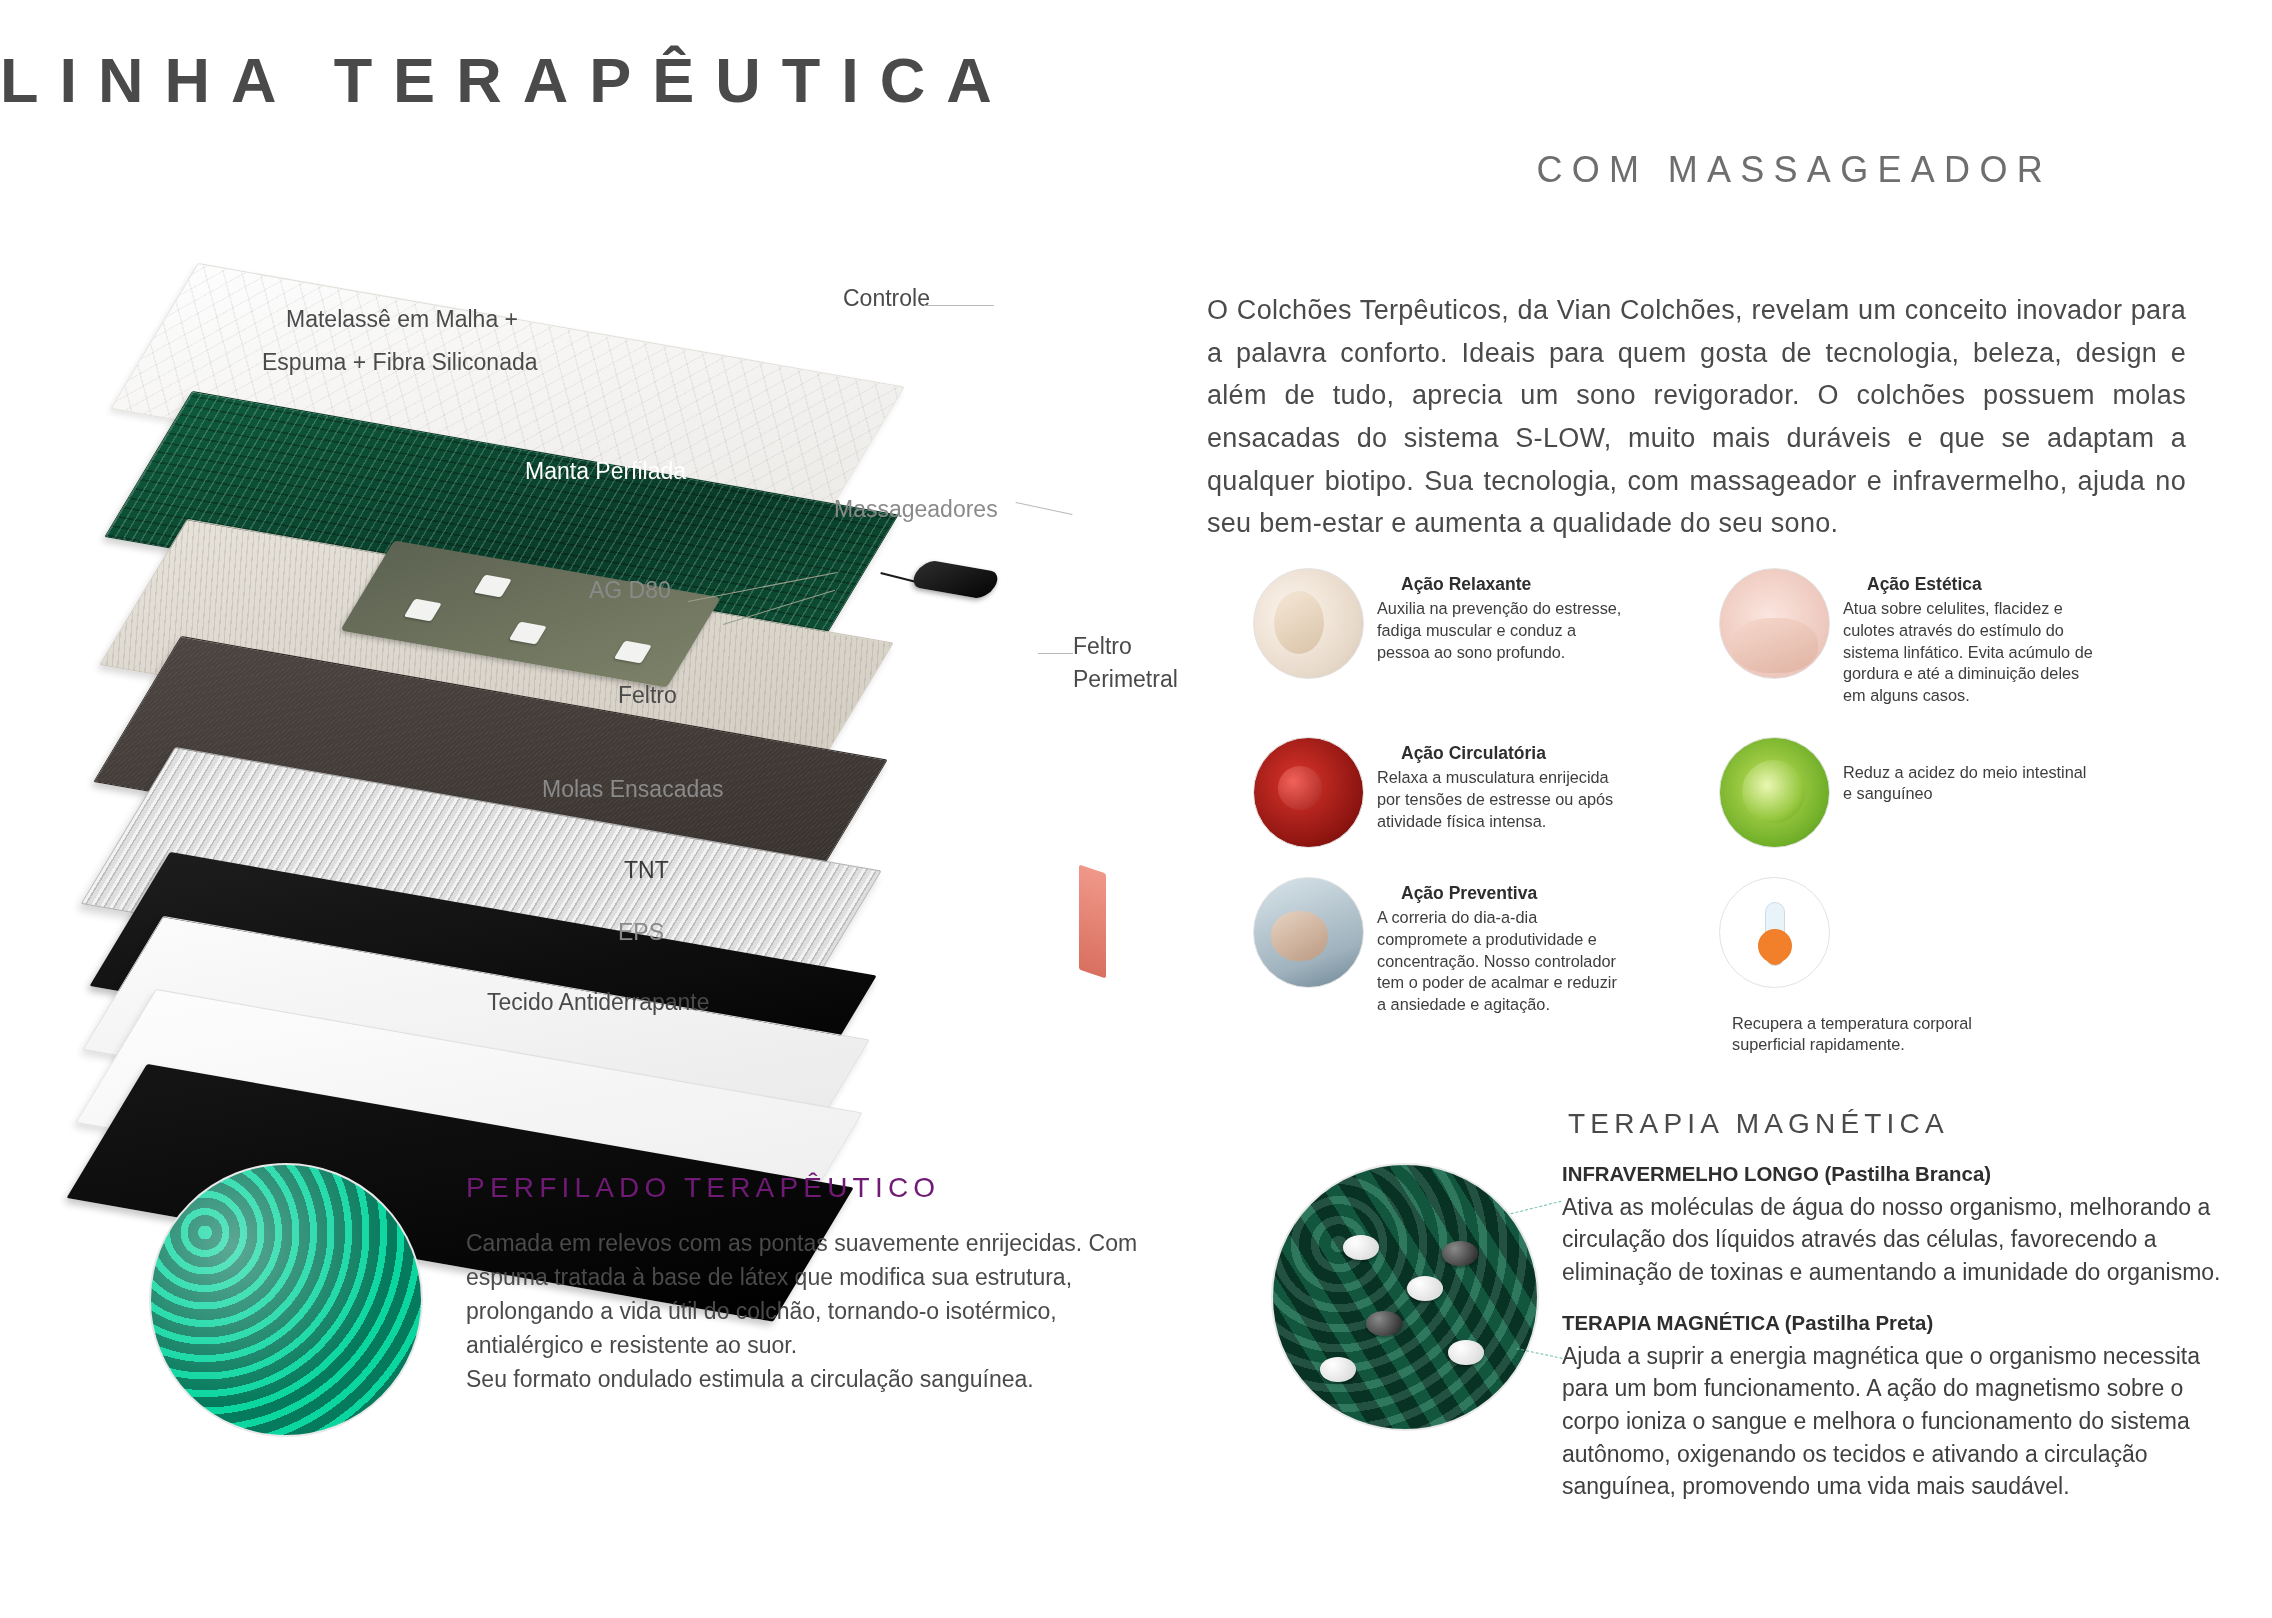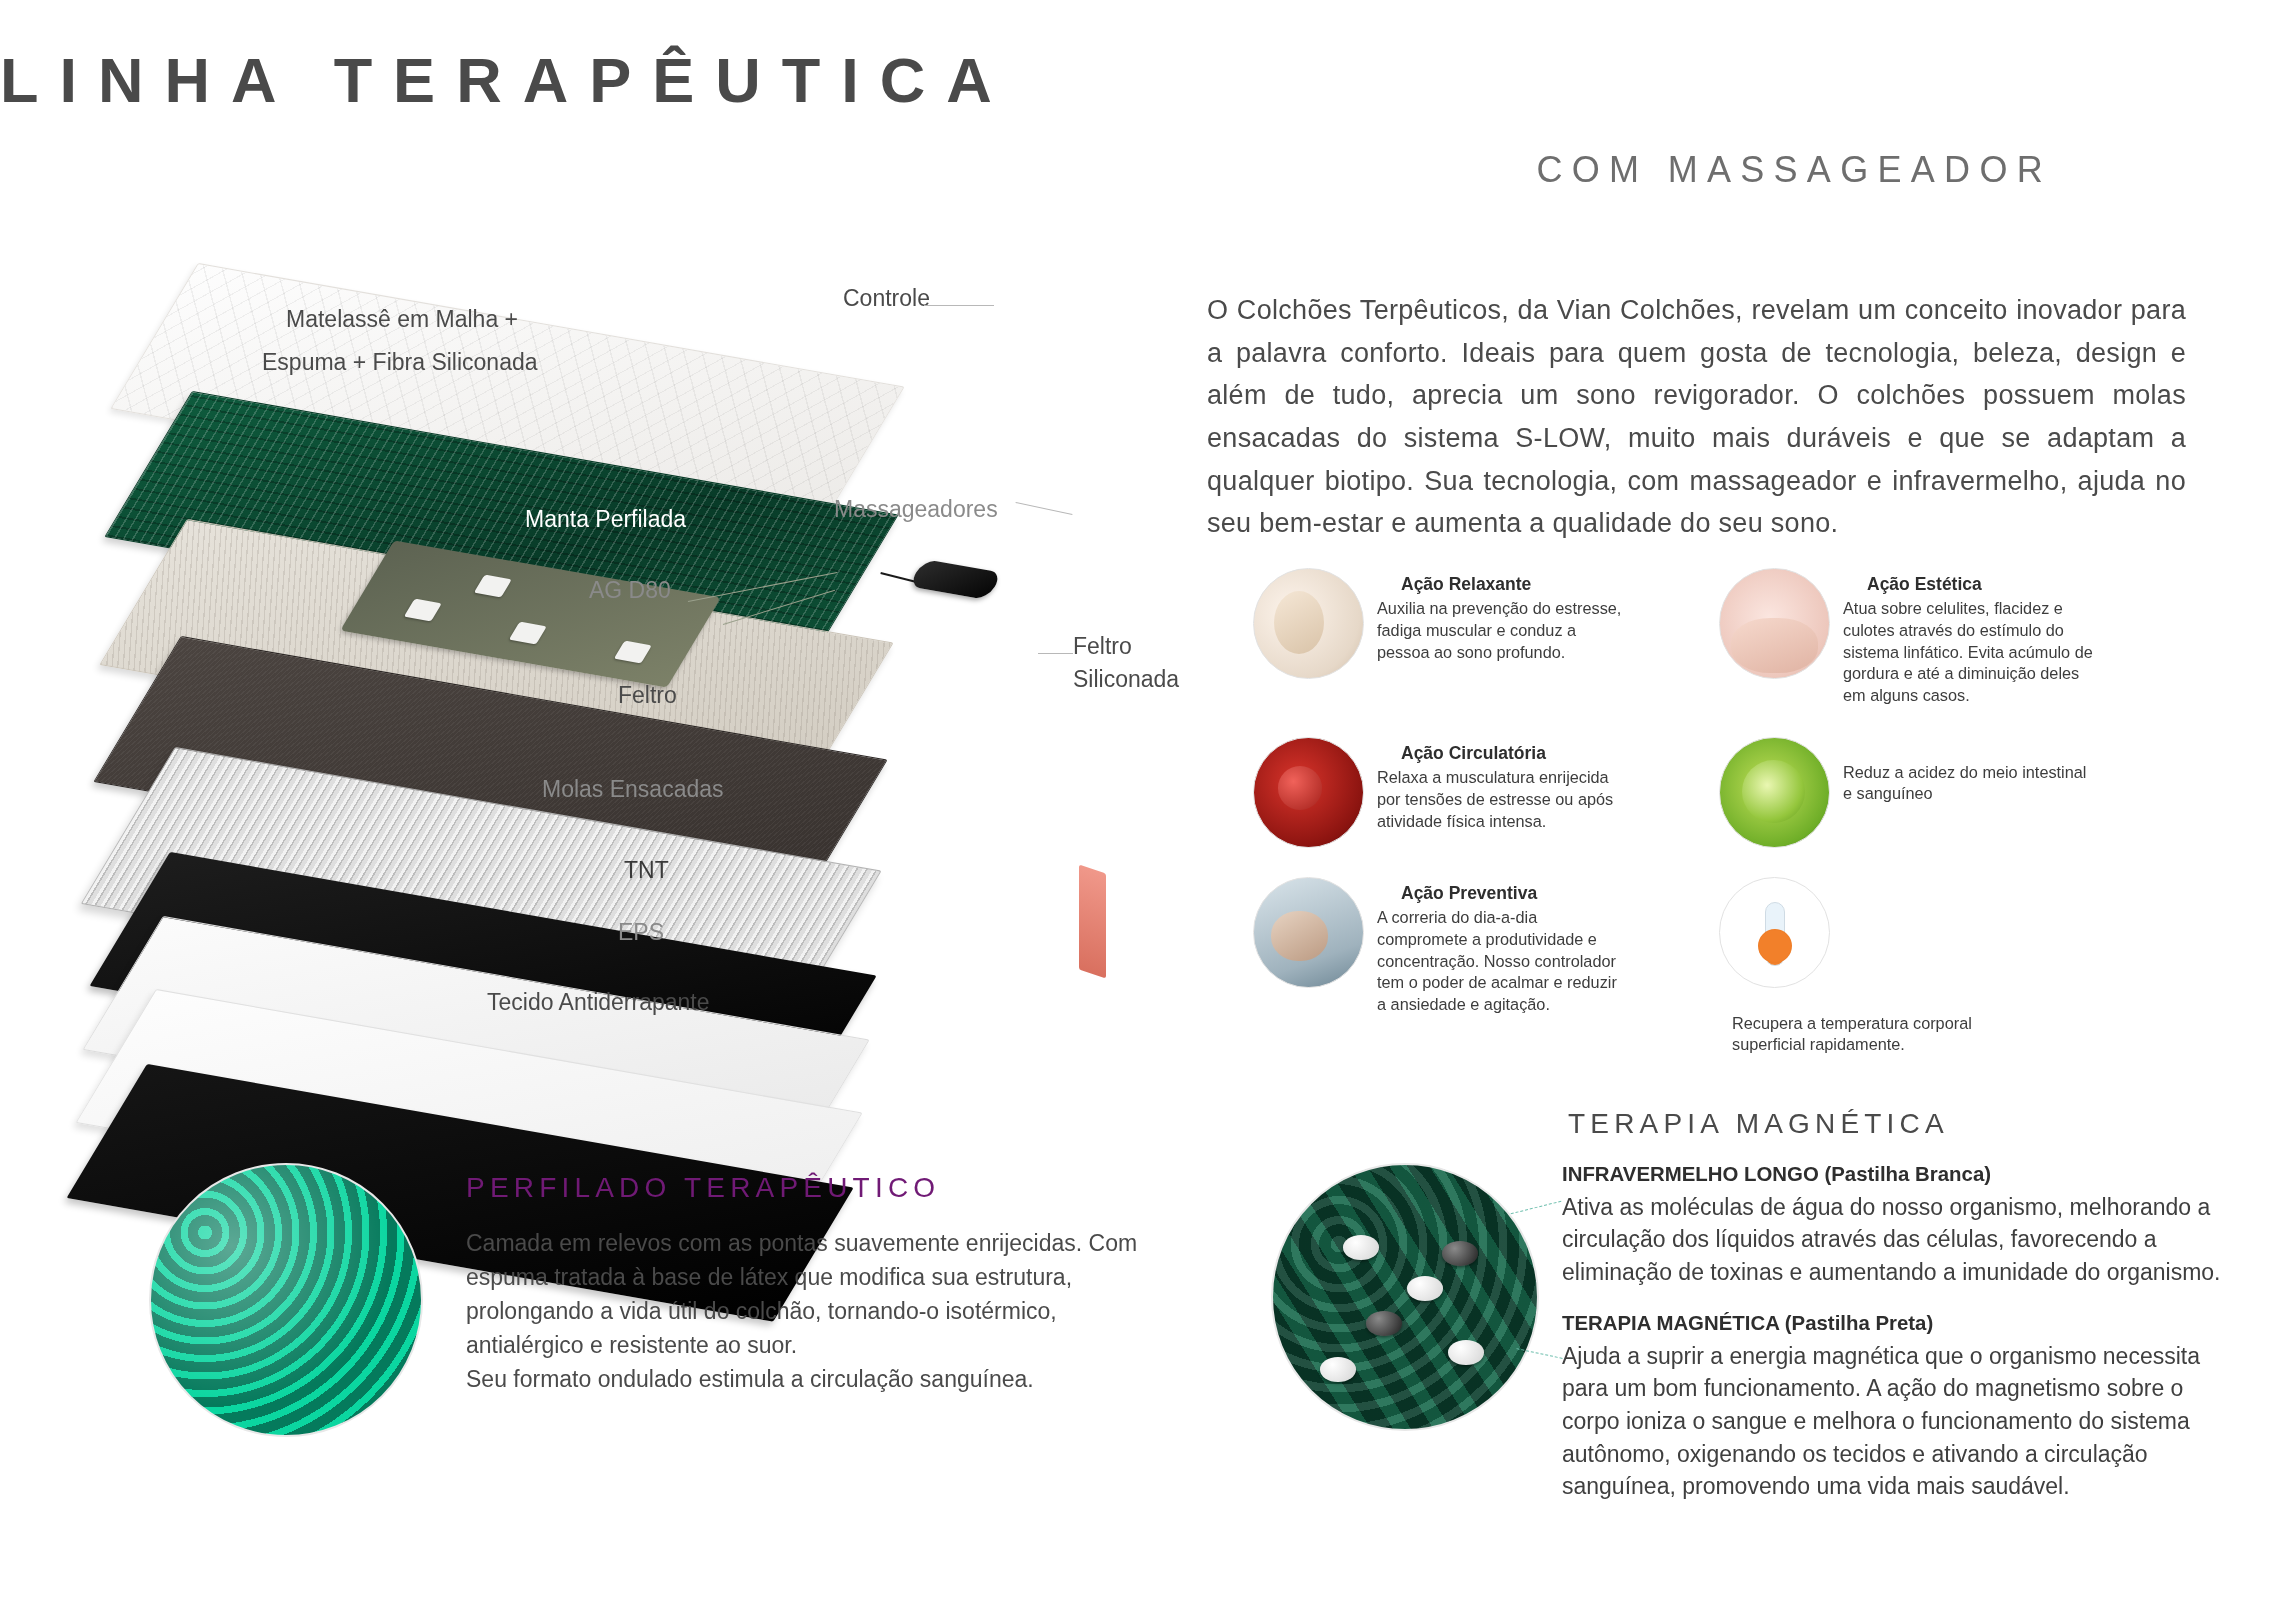--- a/index.html
+++ b/index.html
@@ -282,25 +282,25 @@
     <div class="layer layer-plate" id="lyr-tnt"></div>
     <div class="layer layer-plate" id="lyr-eps"></div>
     <div class="layer layer-plate" id="lyr-antiderrapante"></div>
 
     <div class="controle-cable"></div>
     <div class="controle-body"></div>
 
     <div class="lyr-label" style="left:181px; top:55px;">Matelassê em Malha +</div>
     <div class="lyr-label" style="left:157px; top:98px;">Espuma + Fibra Siliconada</div>
     <div class="lyr-label" style="left:738px; top:34px;">Controle</div>
-    <div class="lyr-label white" style="left:420px; top:207px;margin-top:48px;">Manta Perfilada</div>
+    <div class="lyr-label white" style="left:420px; top:207px;">Manta Perfilada</div>
     <div class="lyr-label grey" style="left:729px; top:245px;">Massageadores</div>
     <div class="lyr-label grey" style="left:484px; top:326px;">AG D80</div>
     <div class="lyr-label" style="left:968px; top:382px;">Feltro</div>
-    <div class="lyr-label" style="left:968px; top:415px;">Siliconada</div>
+    <div class="lyr-label" style="left:968px; top:415px;">Perimetral</div>
     <div class="lyr-label" style="left:513px; top:431px;">Feltro</div>
     <div class="lyr-label grey" style="left:437px; top:525px;">Molas Ensacadas</div>
     <div class="lyr-label dark" style="left:519px; top:606px;">TNT</div>
     <div class="lyr-label grey" style="left:513px; top:668px;">EPS</div>
     <div class="lyr-label" style="left:382px; top:738px;">Tecido Antiderrapante</div>
 
     <div class="leader" style="left:819px; top:54px; width:70px;"></div>
     <div class="leader" style="left:910px; top:257px; width:58px; transform:rotate(12deg);"></div>
     <div class="leader" style="left:933px; top:402px; width:35px;"></div>
   </div>

